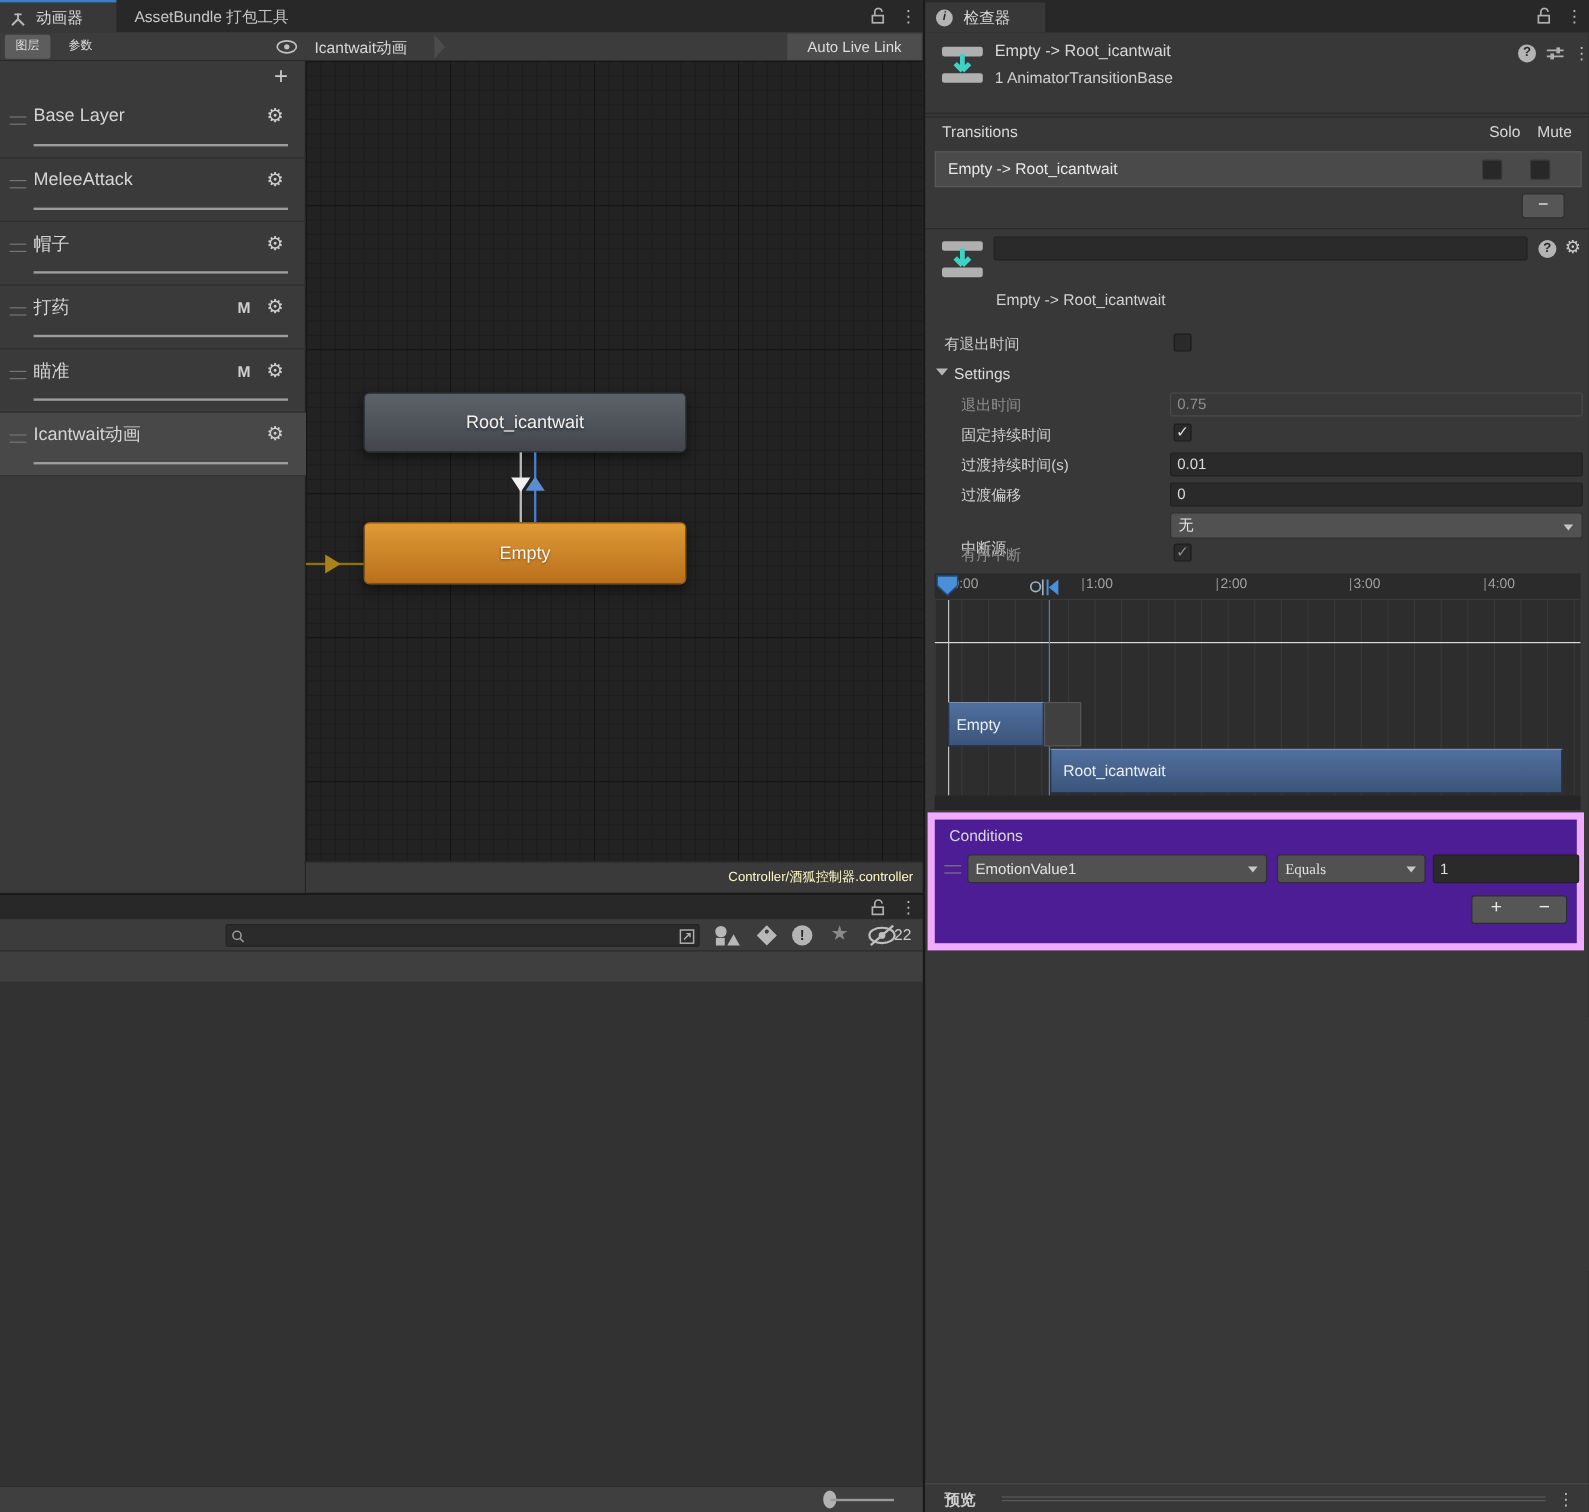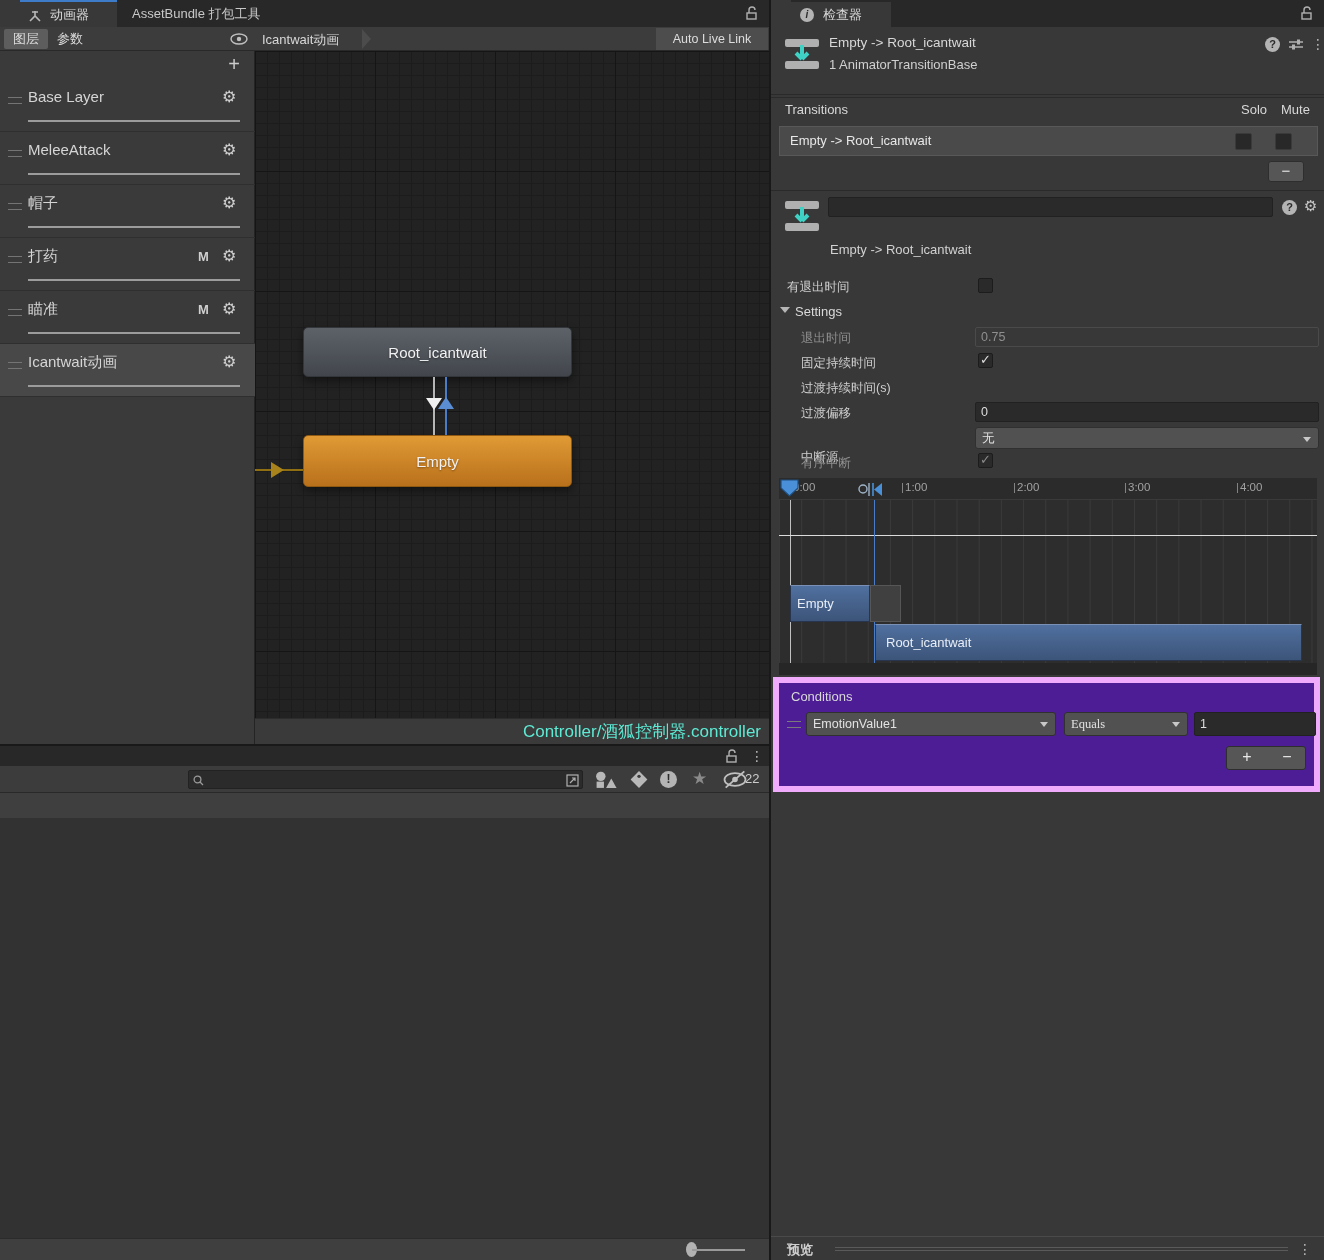--- a/index.html
+++ b/index.html
@@ -2,21 +2,21 @@
 <html><head>
 <meta charset="utf-8">
 <style>
   * { margin:0; padding:0; box-sizing:border-box; }
   html,body { width:1324px; height:1260px; background:#191919; overflow:hidden;
     font-family:"Liberation Sans","DejaVu Sans",sans-serif; }
   .abs { position:absolute; }
   .win { position:absolute; background:#383838; overflow:hidden; }
 
   
-  .tabbar { position:absolute; left:0; top:0; right:0; height:27px; background:#282828;margin-left:20px; }
+  .tabbar { position:absolute; left:0; top:0; right:0; height:27px; background:#282828; }
   .tab-active { position:absolute; top:0; height:27px; background:#383838; color:#d8d8d8;
     font-size:13px; line-height:25px; padding:0 12px; border-top:2px solid #3e7cc9; }
   .tab-plain { position:absolute; top:0; height:27px; color:#c8c8c8; font-size:13px; line-height:27px; padding:0 12px; }
   .kebab { color:#b8b8b8; font-size:14px; line-height:14px; }
   .lock-svg, .icon-svg { display:block; }
   .checkbox { position:absolute; width:15px; height:15px; background:#2a2a2a;
     border:1px solid #1c1c1c; border-radius:2px; }
   .checkbox.checked::after { content:"✓"; position:absolute; left:1px; top:-2px;
     color:#dedede; font-size:13px; font-weight:bold; }
   .checkbox.checked.dim::after { color:#8a8a8a; }
@@ -29,21 +29,21 @@
     border-right:4px solid transparent; border-top:5px solid #c8c8c8; }
   .mini-btn { background:#565656; border:1px solid #2e2e2e; border-radius:3px; color:#e8e8e8;
     text-align:center; position:absolute; }
   .circle-ic { border-radius:50%; background:#b4b4b4; color:#2b2b2b; font-weight:bold;
     text-align:center; position:absolute; }
 
   
   #animator { left:0; top:0; width:769px; height:744px; }
   #anim-toolbar { position:absolute; left:0; top:27px; right:0; height:24px; background:#3c3c3c;
     border-bottom:1px solid #292929; }
-  .seg-btn { position:absolute; top:2px; height:20px; font-size:13px; color:#dcdcdc;
+  .seg-btn { position:absolute; top:2px; height:20px; font-size:10px; color:#dcdcdc;
     line-height:20px; padding:0 9px; border-radius:2px; }
   .seg-on { background:#5d5d5d; }
   #layers-panel { position:absolute; left:0; top:51px; width:255px; bottom:0; background:#3a3a3a;
     border-right:1px solid #242424; }
   .plus-row { position:absolute; left:0; top:0; right:0; height:28px; }
   .plus-glyph { position:absolute; right:14px; top:2px; color:#cccccc; font-size:20px; }
   .layer-row { position:absolute; left:0; width:255px; height:53px; border-bottom:1px solid #2f2f2f; }
   .layer-row.sel { background:#484848; }
   .layer-handle { position:absolute; left:8px; top:18px; width:14px; height:7px;
     border-top:1px solid #747474; border-bottom:1px solid #747474; }
@@ -62,21 +62,21 @@
   #node-exit { left:75px; top:139px; width:216px; height:39px; line-height:39px;
     background:linear-gradient(#b3302b,#8e1d1b); border:1px solid #6e1412; }
   #node-root { left:48px; top:276px; width:269px; height:50px; line-height:50px;
     background:linear-gradient(#5d6269,#42464c); border:1px solid #33363b; }
   #node-empty { left:48px; top:384px; width:269px; height:52px; line-height:52px;
     background:linear-gradient(#e09a35,#b9701c); border:1px solid #8f5912; }
   .tr-line { position:absolute; width:2px; top:326px; height:58px; }
   .tri { position:absolute; width:0; height:0; }
   #entry-line { position:absolute; left:0; top:418px; width:48px; height:2px; background:#8f6f12; }
   #graph-status { position:absolute; left:0; bottom:0; right:0; height:26px; background:#3a3a3a;
-    border-top:1px solid #2c2c2c; color:#5eead4; font-size:17px; line-height:25px;
+    border-top:1px solid #2c2c2c; color:#fef9c3; font-size:11px; line-height:25px;
     text-align:right; padding-right:8px; }
 
   
   #project { left:0; top:746px; width:769px; height:514px; background:#323232; }
   #proj-tabbar { position:absolute; left:0; top:0; right:0; height:20px; background:#282828; }
   #proj-toolbar { position:absolute; left:0; top:20px; right:0; height:27px; background:#3c3c3c;
     border-bottom:1px solid #292929; }
   #search-wrap { position:absolute; left:188px; top:4px; width:395px; height:19px; background:#2b2b2b;
     border:1px solid #222222; border-radius:2px; }
   #search-input { position:absolute; left:18px; top:0; width:355px; height:17px; background:transparent;
@@ -329,20 +329,21 @@
   <div class="foldout-tri" style="top:307px;"></div>
   <div class="prop-label" style="left:24px;top:304px;font-size:13px;color:#dadada;">Settings</div>
 
   <div class="prop-label dim" style="left:30px;top:330px;">退出时间</div>
   <div class="field disabled" style="left:204px;top:327px;width:344px;">0.75</div>
 
   <div class="prop-label" style="left:30px;top:355px;">固定持续时间</div>
   <div class="checkbox checked" style="left:207px;top:353px;"></div>
 
   <div class="prop-label" style="left:30px;top:380px;">过渡持续时间(s)</div>
+  <div class="field" style="left:204px;top:377px;width:344px;">0.01</div>
 
   <div class="prop-label" style="left:30px;top:405px;">过渡偏移</div>
   <div class="field" style="left:204px;top:402px;width:344px;">0</div>
 
   <div class="prop-label" style="left:30px;top:449px;">中断源</div>
   <div class="dropdown" style="left:204px;top:427px;width:344px;">无</div>
 
   <div class="prop-label dim" style="left:30px;top:455px;">有序中断</div>
   <div class="checkbox checked dim" style="left:207px;top:453px;"></div>
 

